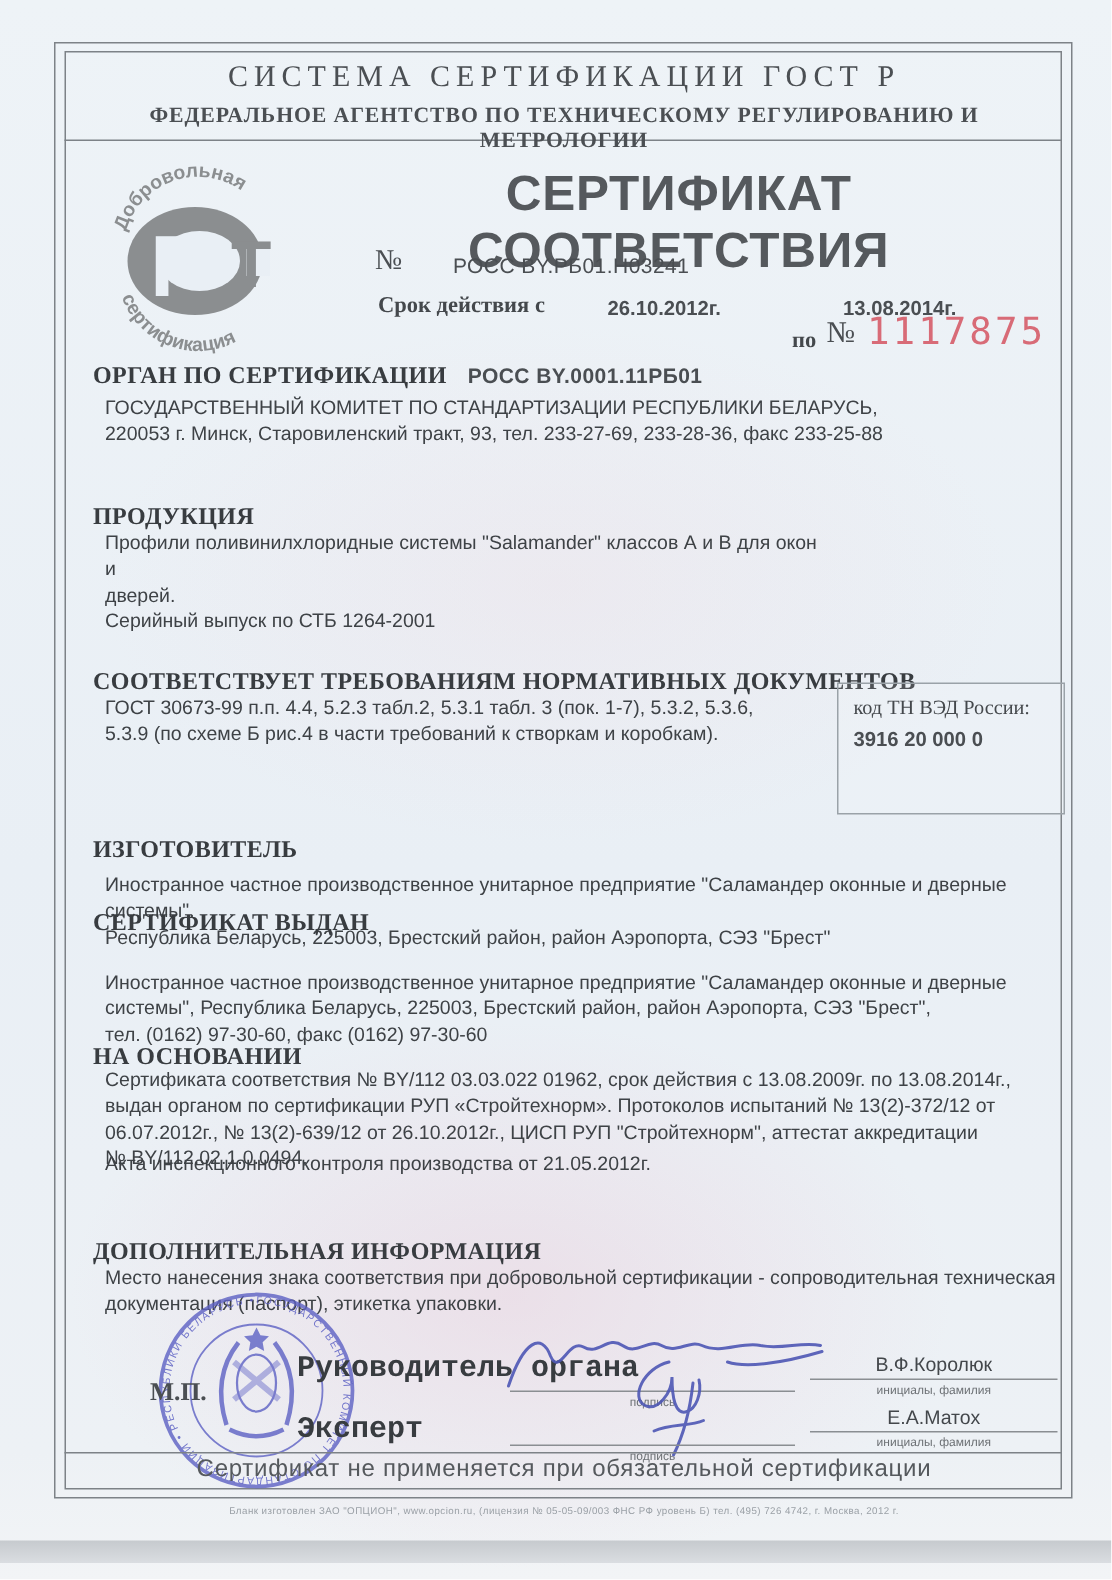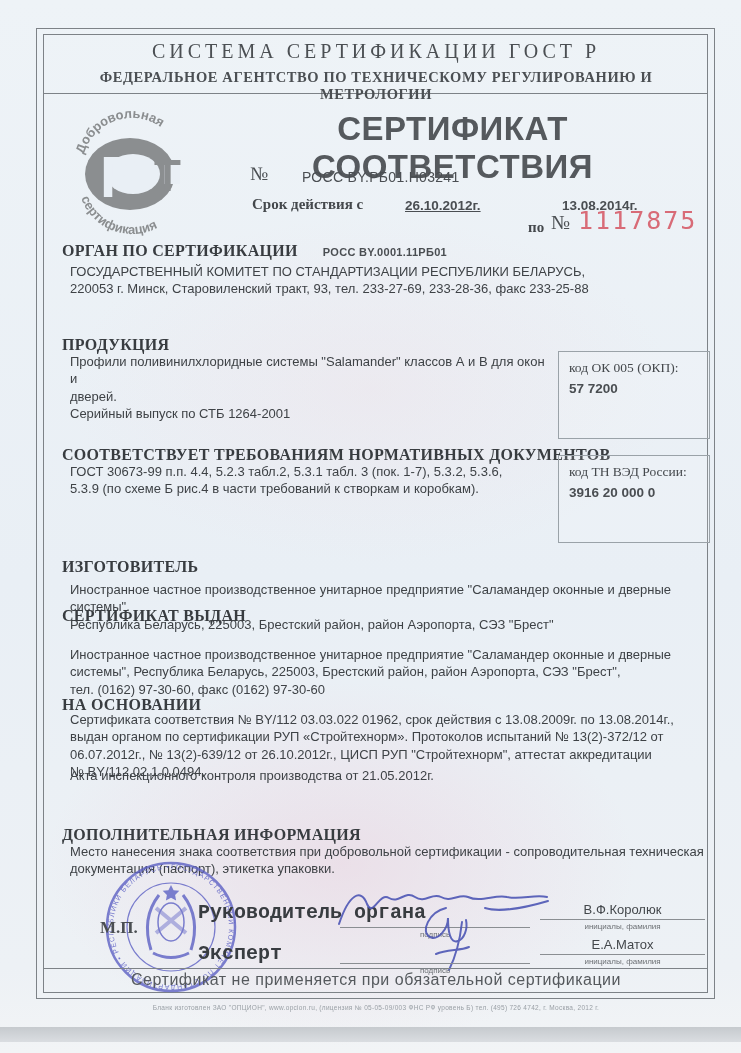--- a/index.html
+++ b/index.html
@@ -17,32 +17,32 @@
   .hdr1{left:45px;top:40px;width:662px;text-align:center;font-family:"Liberation Serif",serif;
         font-weight:normal;font-size:20px;letter-spacing:4px;color:#4b4f53;}
   .hdr2{left:45px;top:69px;width:662px;text-align:center;font-family:"Liberation Serif",serif;
         font-weight:bold;font-size:14.5px;letter-spacing:.6px;color:#4b4f53;}
   .title{left:200px;top:110px;width:505px;text-align:center;font-weight:bold;font-size:33px;
         letter-spacing:.5px;color:#55595d;}
   .logo{left:66px;top:104px;width:132px;height:140px;}
   .no-label{left:250px;top:163px;font-size:19px;color:#4b4f53;}
   .no-value{left:302px;top:169px;font-size:14px;color:#4a4e52;letter-spacing:.3px;}
   .term-label{left:252px;top:196px;font-size:15px;font-weight:bold;color:#44484c;}
-  .term-from{left:405px;top:198px;font-size:13.5px;font-weight:bold;color:#4a4e52;text-decoration:underline;}
+  .term-from{left:405px;top:198px;font-size:13.5px;font-weight:bold;color:#4a4e52;}
   .term-po{left:528px;top:196px;font-size:15px;font-weight:bold;color:#44484c;margin-top:23px;}
   .term-to{left:562px;top:198px;font-size:13.5px;font-weight:bold;color:#4a4e52;}
   .serial-no{left:551px;top:211px;font-size:20px;color:#4b4f53;}
   .serial-digits{left:578px;top:206px;font-family:"DejaVu Sans Mono",monospace;font-size:25px;
         letter-spacing:2px;color:#d86b77;}
   .sec-title{font-family:"Liberation Serif",serif;font-weight:bold;font-size:16px;color:#383c40;
         letter-spacing:.3px;}
-  .sec-code{font-size:11px;font-weight:bold;color:#4a4e52;margin-left:14px;letter-spacing:.3px;}
+  .sec-code{font-size:14px;font-weight:bold;color:#4a4e52;margin-left:14px;letter-spacing:.3px;}
   .body-text{font-size:13px;line-height:1.33;white-space:pre-line;color:#3e4246;}
   .row{display:flex;align-items:baseline;}
-  .org-title{left:62px;top:242px;gap:11px;}
+  .org-title{left:62px;top:242px;}
   .org-text{left:70px;top:263px;width:620px;}
   .prod-title{left:62px;top:336px;}
   .prod-text{left:70px;top:353px;width:480px;}
   .codebox{width:130px;height:70px;border:1px solid #9aa2a8;padding:8px 10px;background:rgba(255,255,255,.12);}
   .box-okp{left:558px;top:351px;}
   .box-tnved{left:558px;top:455px;}
   .codebox .lbl{font-family:"Liberation Serif",serif;font-size:13.5px;color:#44484c;}
   .codebox .val{font-size:13.5px;font-weight:bold;color:#4a4e52;margin-top:5px;}
   .conf-title{left:62px;top:446px;}
   .conf-text{left:70px;top:463px;width:490px;}
@@ -129,24 +129,20 @@
     <span class="sec-code">РОСС BY.0001.11РБ01</span>
   </div>
   <div class="abs org-text body-text">ГОСУДАРСТВЕННЫЙ КОМИТЕТ ПО СТАНДАРТИЗАЦИИ РЕСПУБЛИКИ БЕЛАРУСЬ,
 220053 г. Минск, Старовиленский тракт, 93, тел. 233-27-69, 233-28-36, факс 233-25-88</div>
 
   <div class="abs prod-title sec-title">ПРОДУКЦИЯ</div>
   <div class="abs prod-text body-text">Профили поливинилхлоридные системы "Salamander" классов А и В для окон и
 дверей.
 Серийный выпуск по СТБ 1264-2001</div>
 
-  <div class="abs codebox box-okp">
-    <div class="lbl">код ОК 005 (ОКП):</div>
-    <div class="val">57 7200</div>
-  </div>
 
   <div class="abs conf-title sec-title">СООТВЕТСТВУЕТ ТРЕБОВАНИЯМ НОРМАТИВНЫХ ДОКУМЕНТОВ</div>
   <div class="abs conf-text body-text">ГОСТ 30673-99 п.п. 4.4,  5.2.3 табл.2,  5.3.1 табл. 3 (пок. 1-7), 5.3.2, 5.3.6,
 5.3.9 (по схеме Б рис.4 в части требований к створкам и коробкам).</div>
 
   <div class="abs codebox box-tnved">
     <div class="lbl">код ТН ВЭД России:</div>
     <div class="val">3916 20 000 0</div>
   </div>
 

